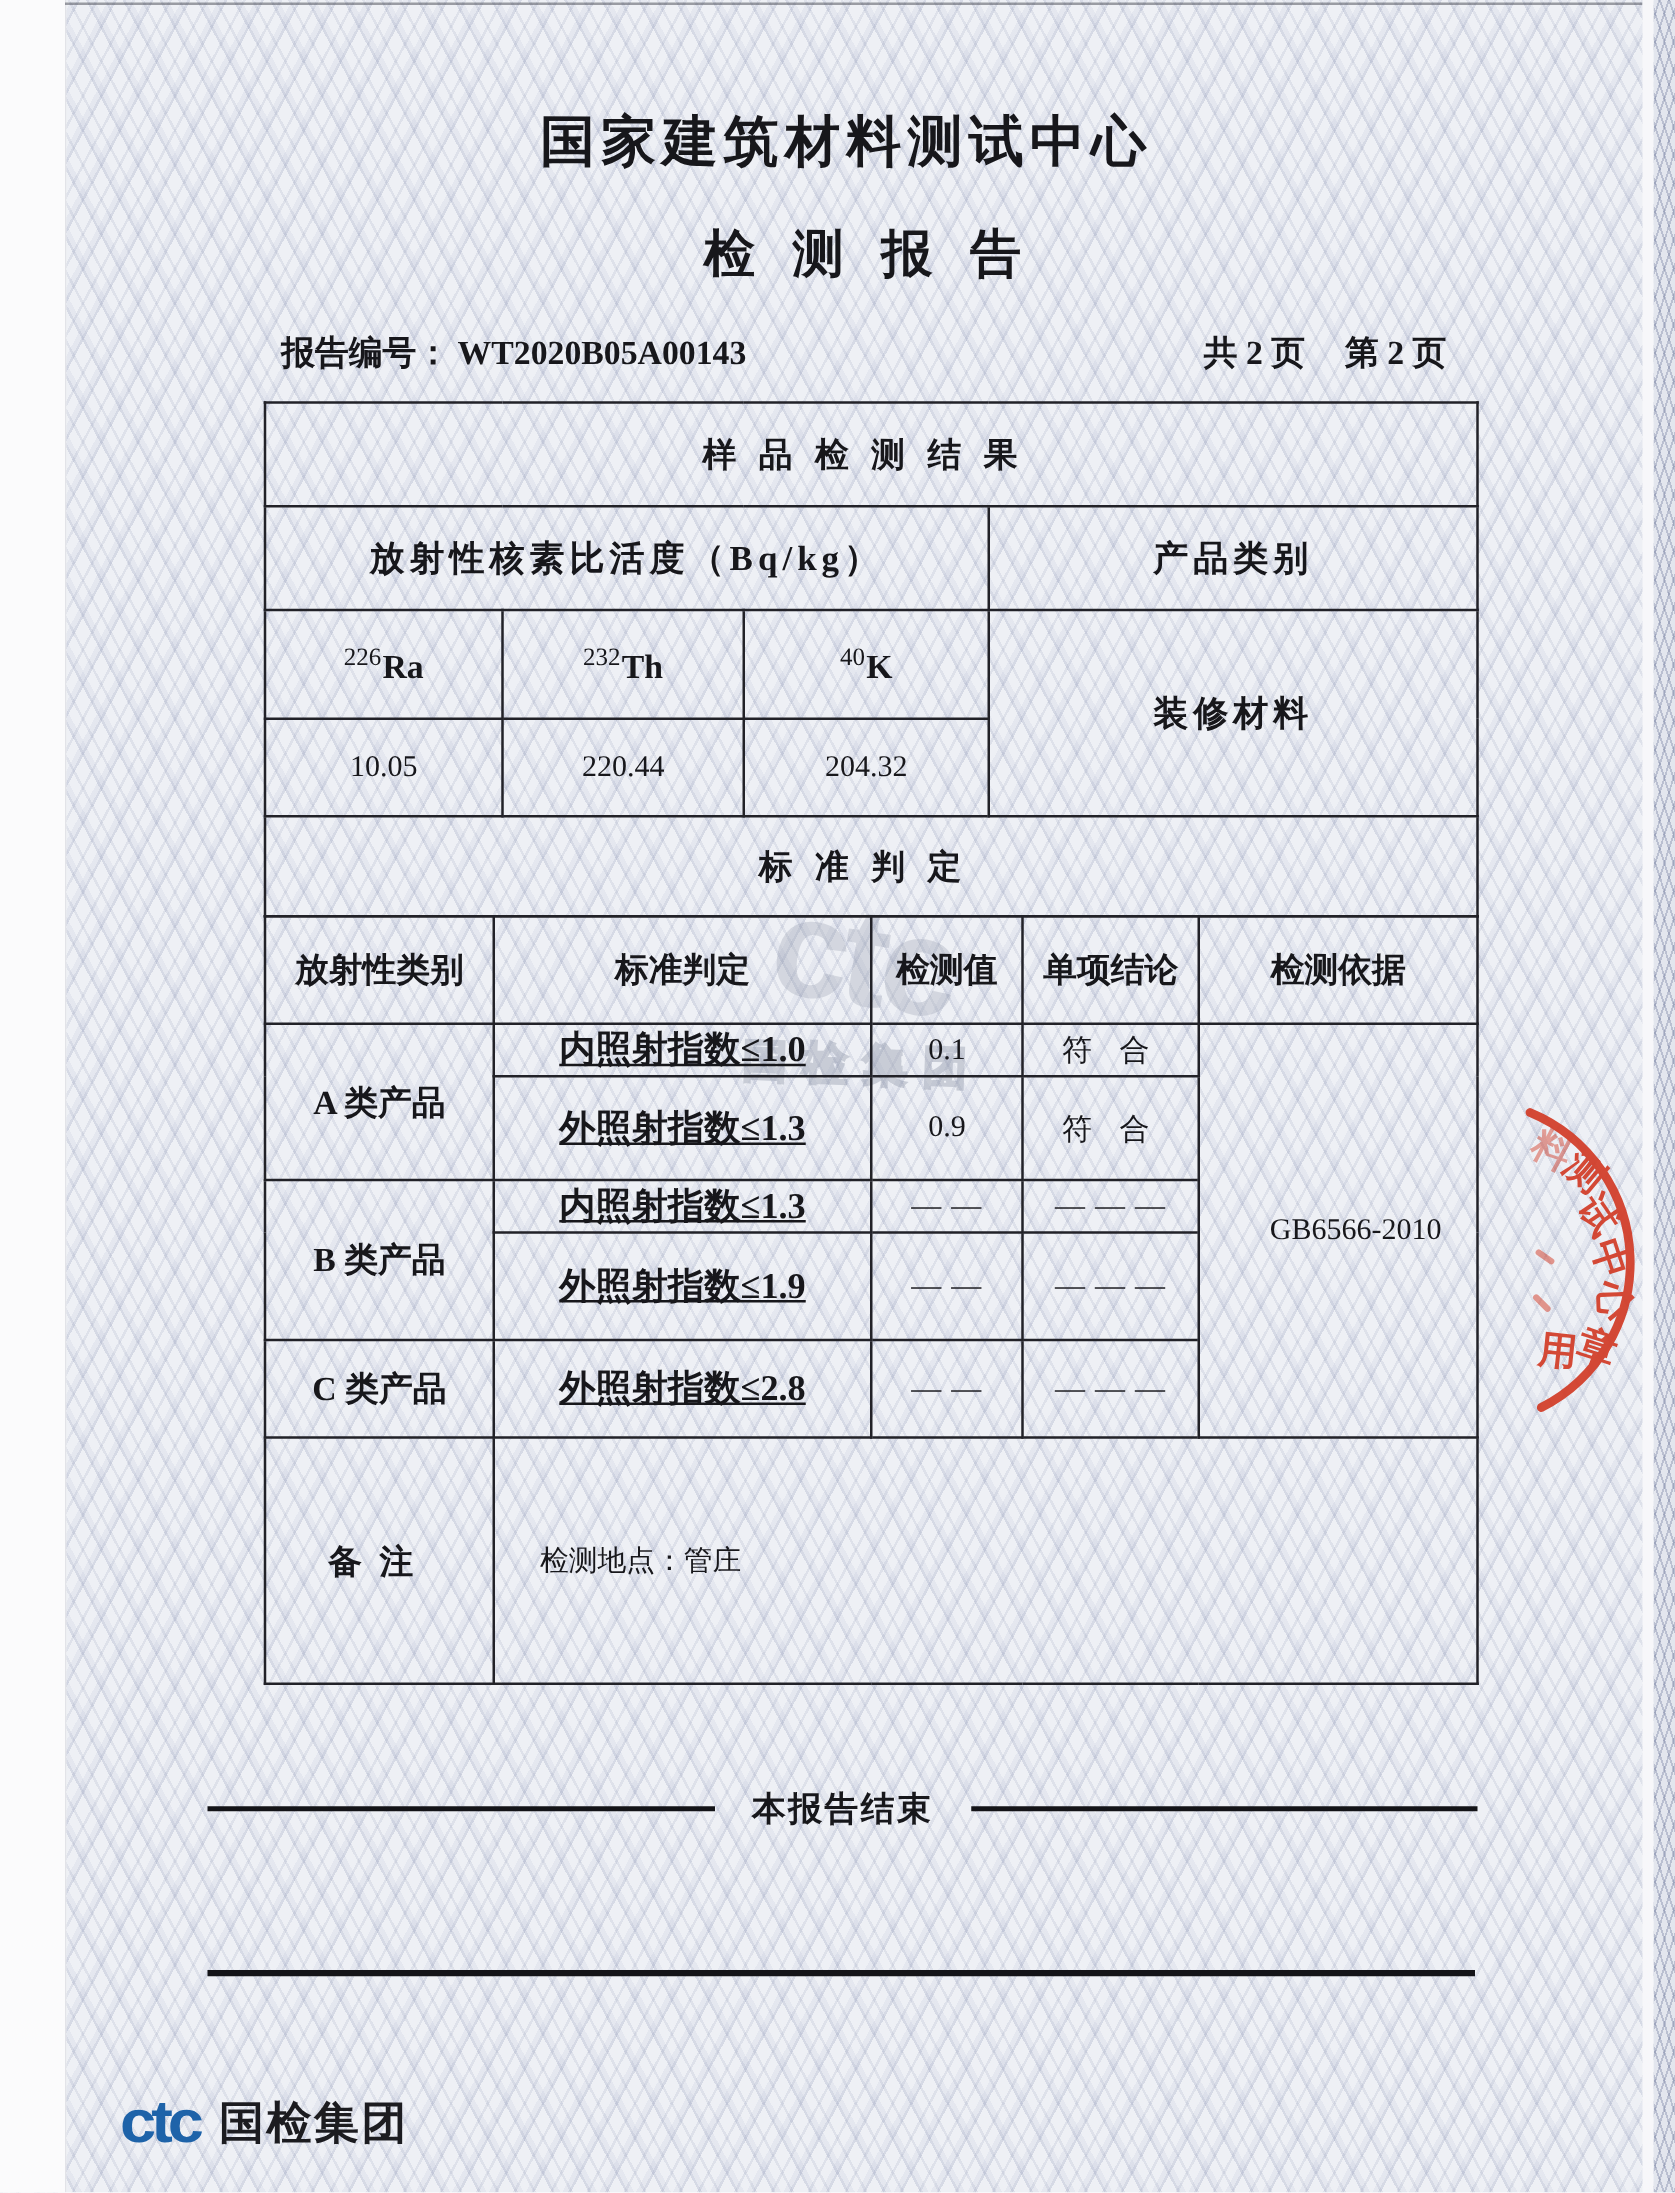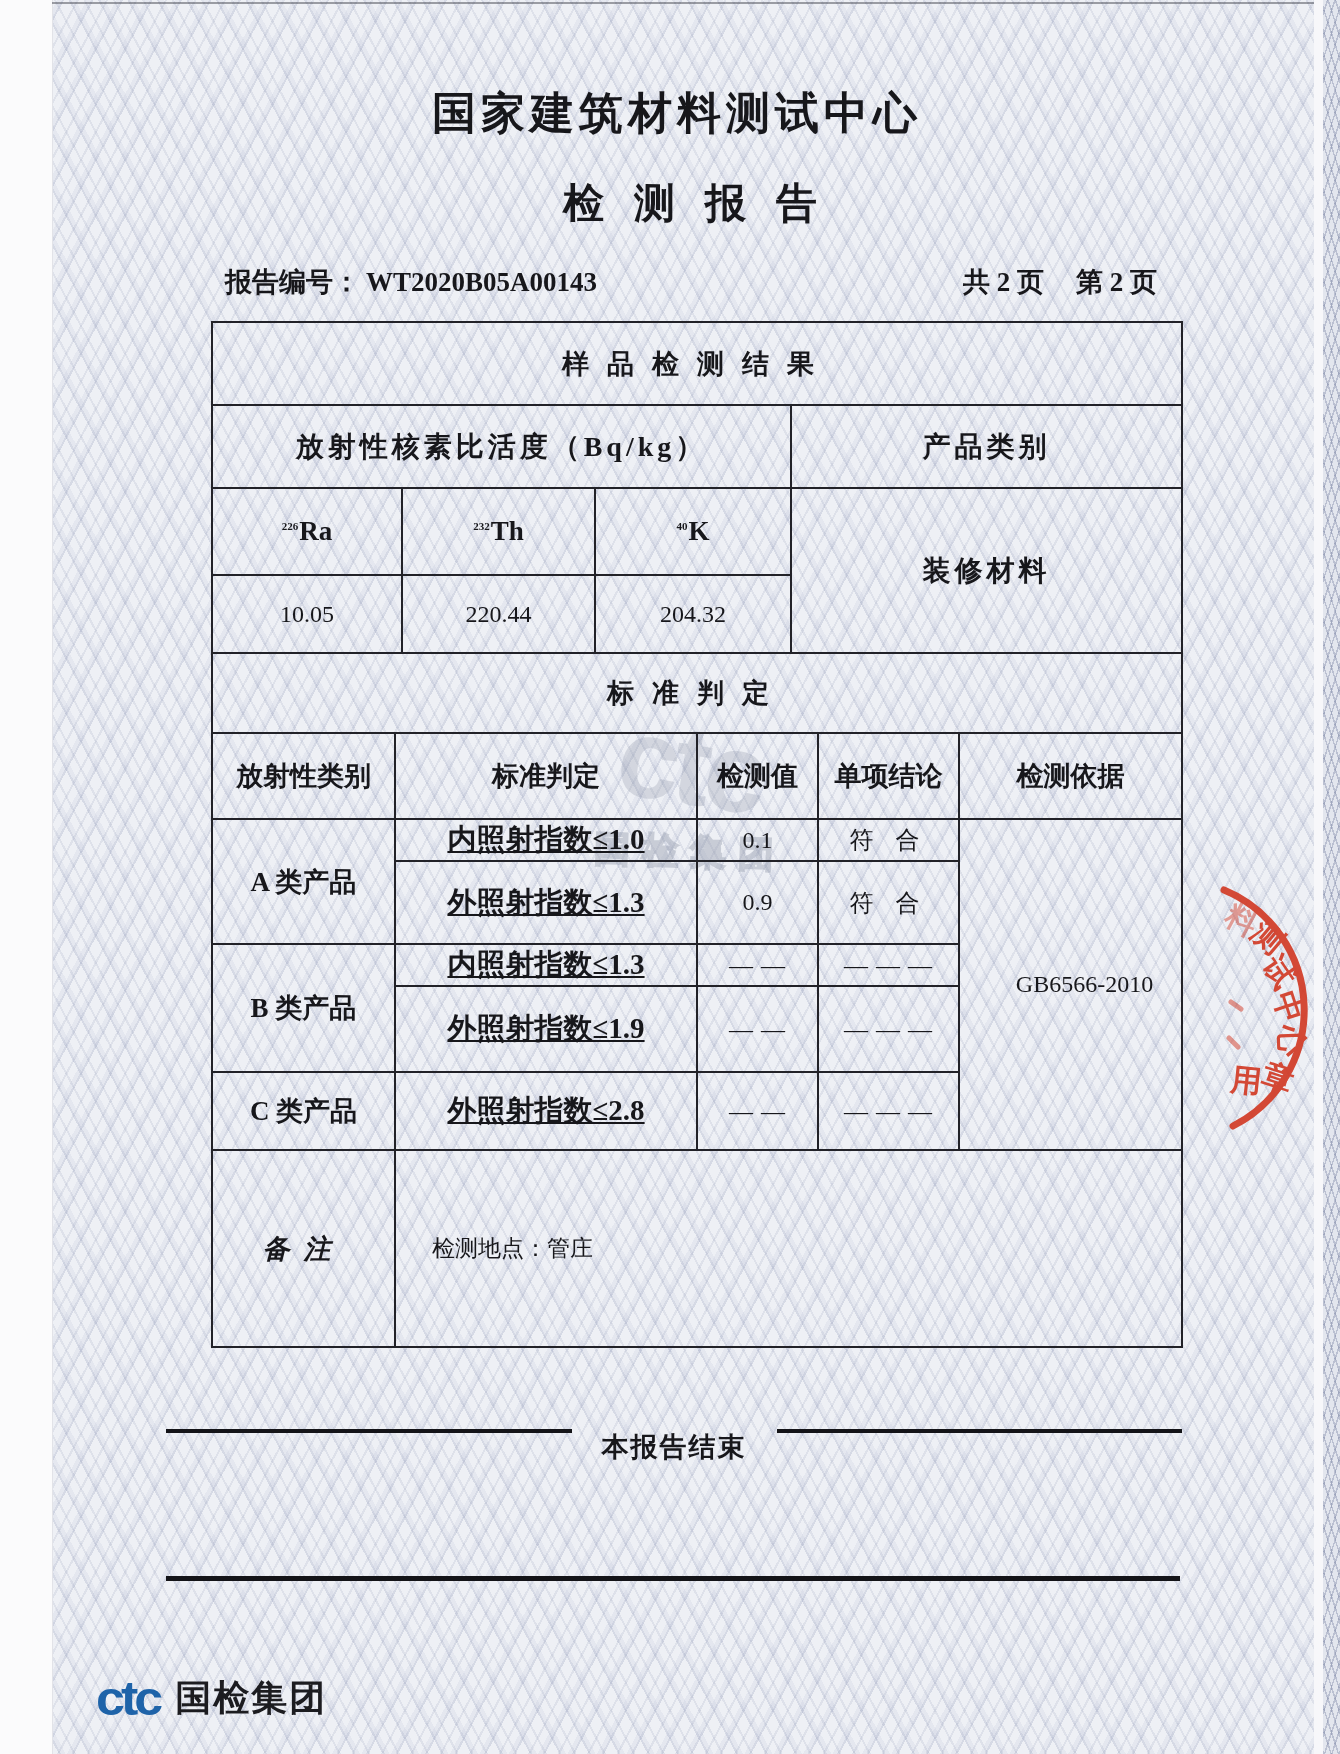--- a/index.html
+++ b/index.html
@@ -41,32 +41,32 @@
   .page-info{position:absolute;left:963px;top:264px;font-size:27px;font-weight:bold;z-index:2;display:flex;gap:32px;}
   
   .tables{position:absolute;left:211px;top:321px;z-index:2;}
   table{border-collapse:collapse;table-layout:fixed;width:972px;}
   td{border:2px solid #222228;text-align:center;vertical-align:middle;padding:0;
      font-size:26px;color:#17171b;}
   .t2{margin-top:-2px;}
   .banner{font-size:27px;font-weight:bold;letter-spacing:18px;}
   .hd{font-size:27px;font-weight:bold;}
   .nuc{font-size:27px;font-weight:bold;}
-  .nuc sup{font-size:11px;font-weight:bold;margin-right:1px;}
+  .nuc sup{font-size:20px;font-weight:normal;margin-right:1px;}
   .val{font-size:24px;font-weight:normal;}
   .cls{font-size:27px;font-weight:bold;}
   .lim{font-size:29px;font-weight:bold;text-decoration:underline;}
   .con{font-size:24px;font-weight:normal;letter-spacing:8px;}
   .dash{font-size:24px;font-weight:normal;letter-spacing:1px;}
   .basis{font-size:24px;font-weight:normal;padding-left:28px;}
   .bigcell{font-size:28px;font-weight:bold;letter-spacing:4px;}
-  .remark-lbl{font-size:27px;font-weight:bold;letter-spacing:14px;font-style:italic;}
+  .remark-lbl{font-size:27px;font-weight:bold;letter-spacing:14px;}
   .remark-val{text-align:left !important;padding-left:36px !important;font-size:23px;font-weight:normal;}
   
-  .end-line{position:absolute;left:166px;top:1429px;width:1016px;display:flex;align-items:flex-start;z-index:2;}
+  .end-line{position:absolute;left:166px;top:1429px;width:1016px;display:flex;align-items:center;z-index:2;}
   .end-line .bar{flex:1;height:4px;background:#141418;}
   .end-text{padding:0 30px;font-size:27px;font-weight:bold;letter-spacing:2px;}
   .footer-rule{position:absolute;left:166px;top:1576px;width:1014px;height:5px;background:#141418;z-index:2;}
   .footer-row{position:absolute;left:168px;top:1596px;width:1014px;display:flex;
       justify-content:space-between;font-size:25px;font-weight:bold;z-index:2;}
   .brand{position:absolute;left:96px;top:1668px;display:flex;align-items:center;z-index:2;
       font-family:"Liberation Sans","DejaVu Sans",sans-serif;}
   .brand-logo{font-size:52px;font-weight:bold;letter-spacing:-4px;color:#1e63a9;transform:scaleY(.92);}
   .brand-name{margin-left:16px;font-size:36px;font-weight:bold;color:#1c1c20;letter-spacing:2px;}
   

